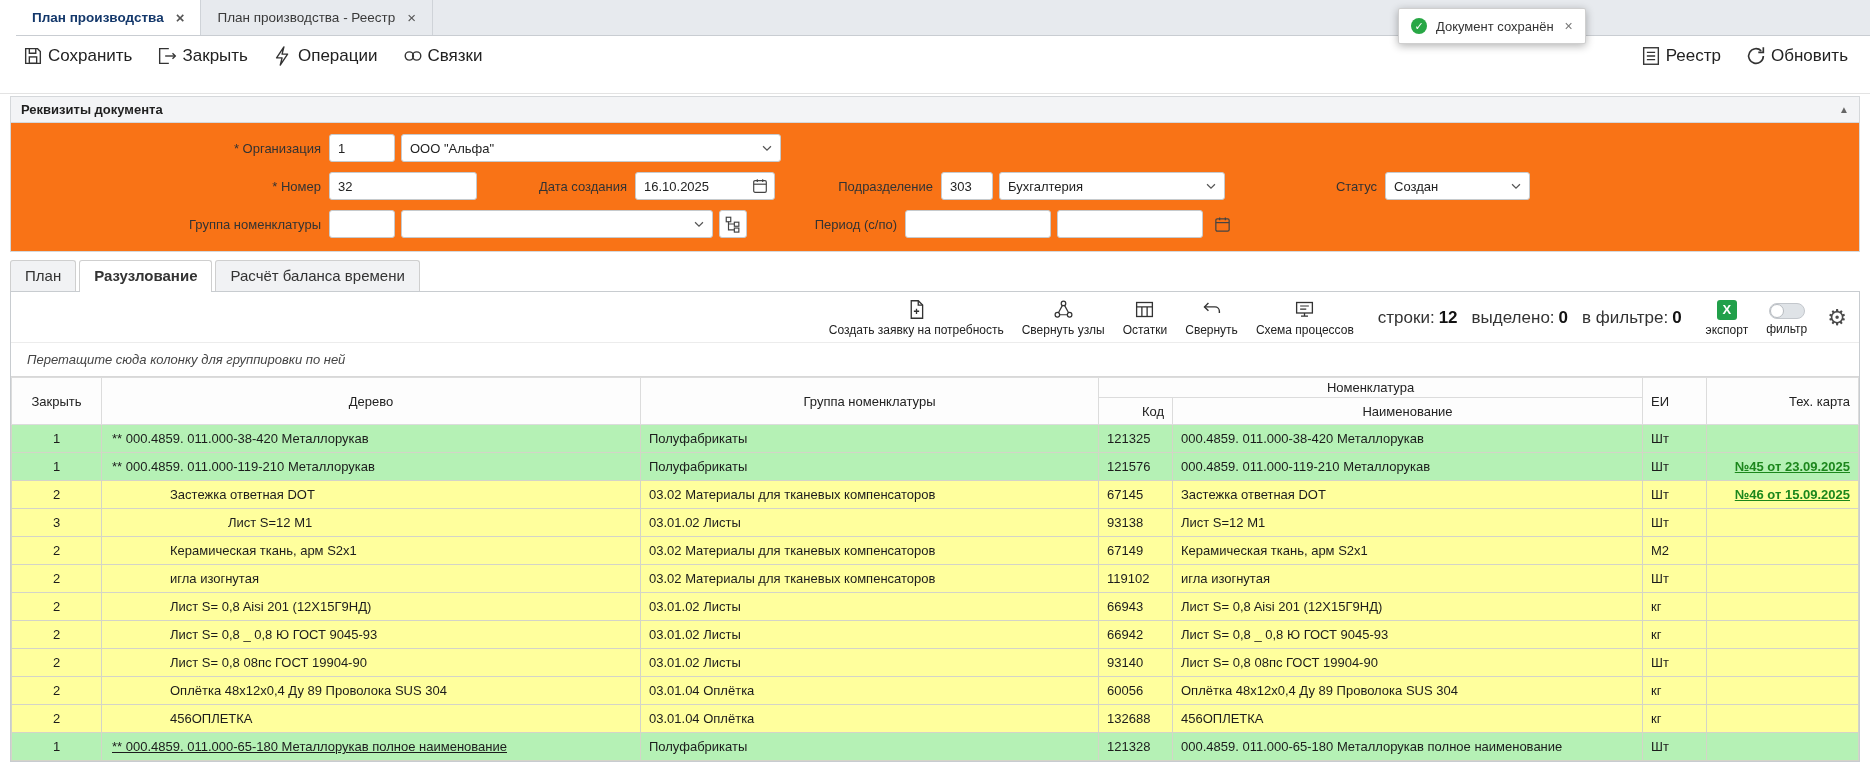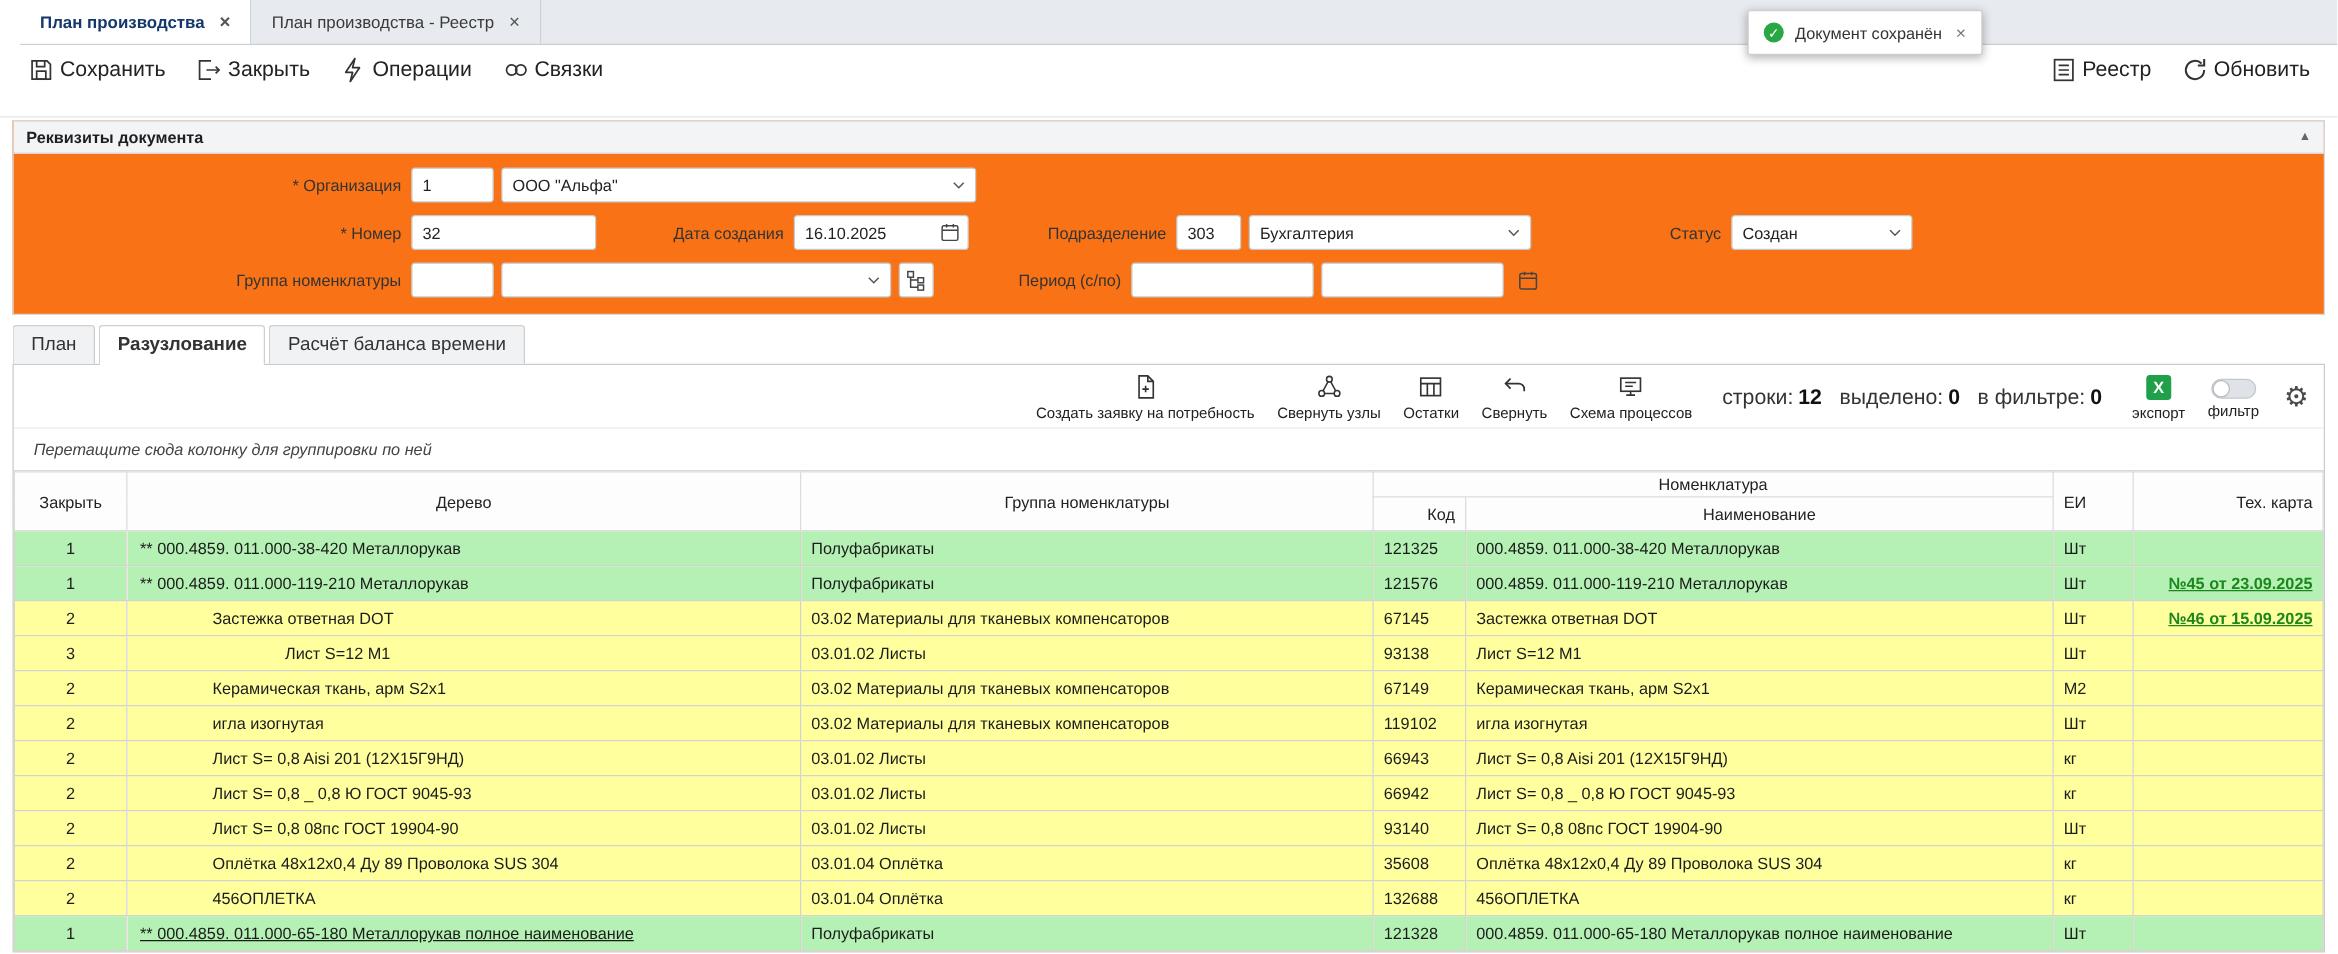--- a/index.html
+++ b/index.html
@@ -418,21 +418,21 @@
     <td class="c-group">03.01.02 Листы</td>
     <td class="c-code">93140</td>
     <td class="c-name">Лист S= 0,8 08пс ГОСТ 19904-90</td>
     <td class="c-unit">Шт</td>
     <td class="c-tech"></td>
   </tr>
         <tr class="row yellow">
     <td class="c-level">2</td>
     <td class="c-tree" style="padding-left: 68px;">Оплётка 48x12x0,4 Ду 89 Проволока SUS 304</td>
     <td class="c-group">03.01.04 Оплётка</td>
-    <td class="c-code">35608</td>
+    <td class="c-code">60056</td>
     <td class="c-name">Оплётка 48x12x0,4 Ду 89 Проволока SUS 304</td>
     <td class="c-unit">кг</td>
     <td class="c-tech"></td>
   </tr>
         <tr class="row yellow">
     <td class="c-level">2</td>
     <td class="c-tree" style="padding-left: 68px;">456ОПЛЕТКА</td>
     <td class="c-group">03.01.04 Оплётка</td>
     <td class="c-code">132688</td>
     <td class="c-name">456ОПЛЕТКА</td>

